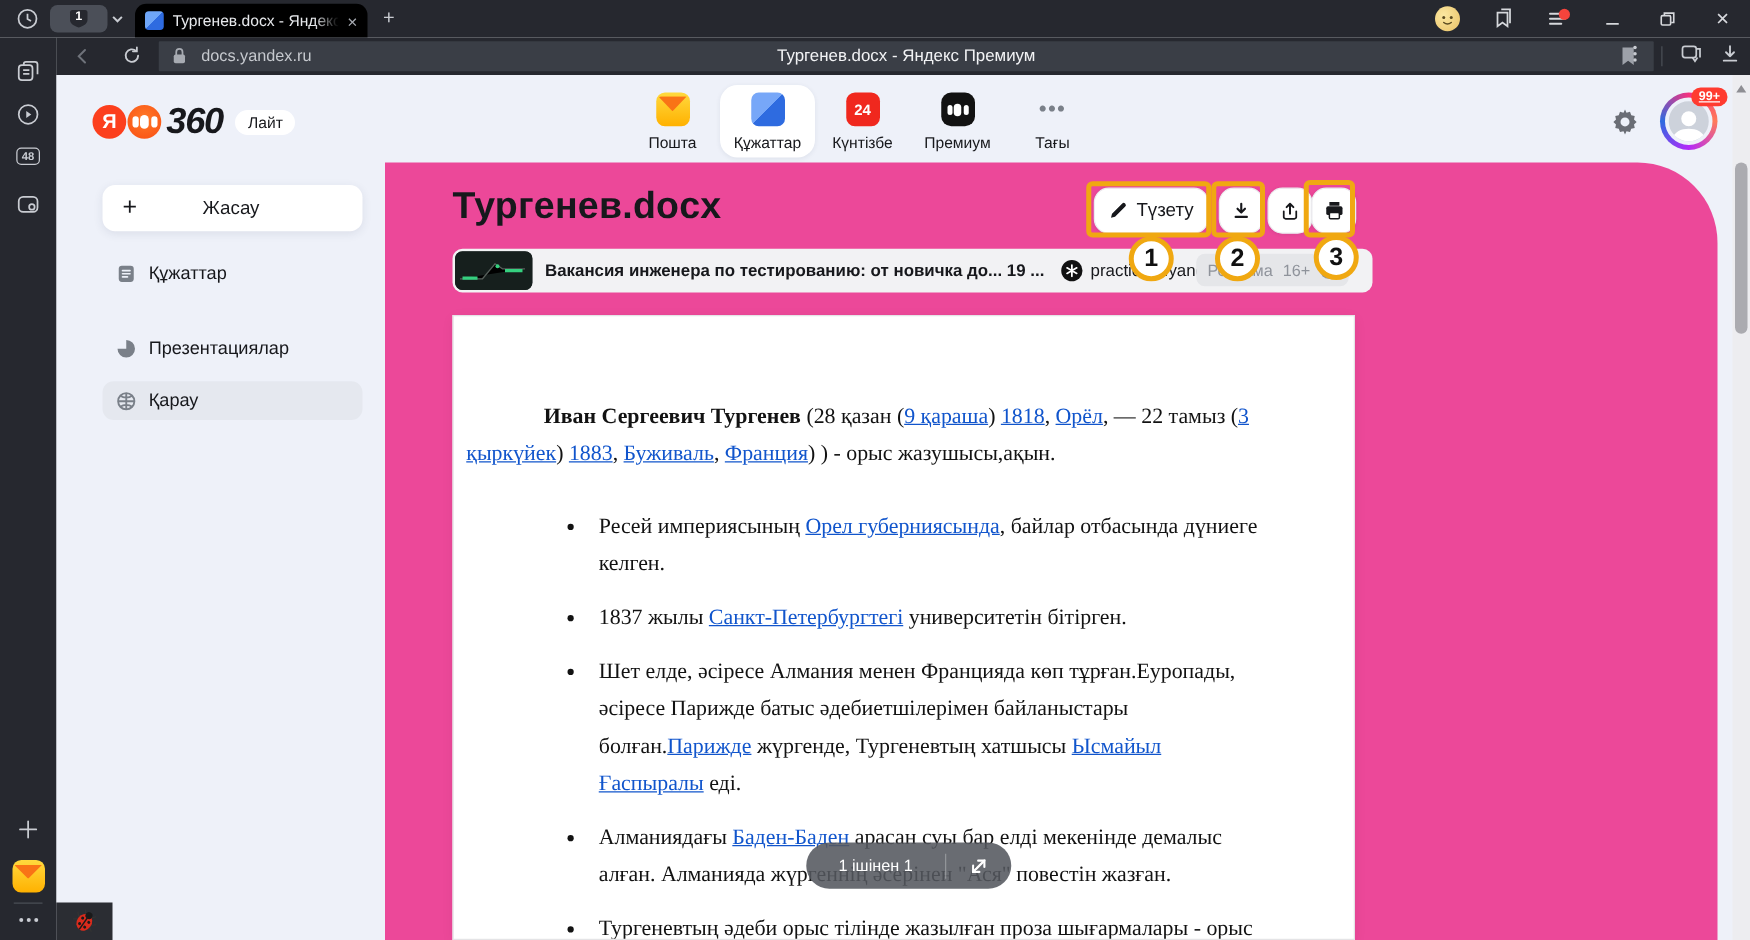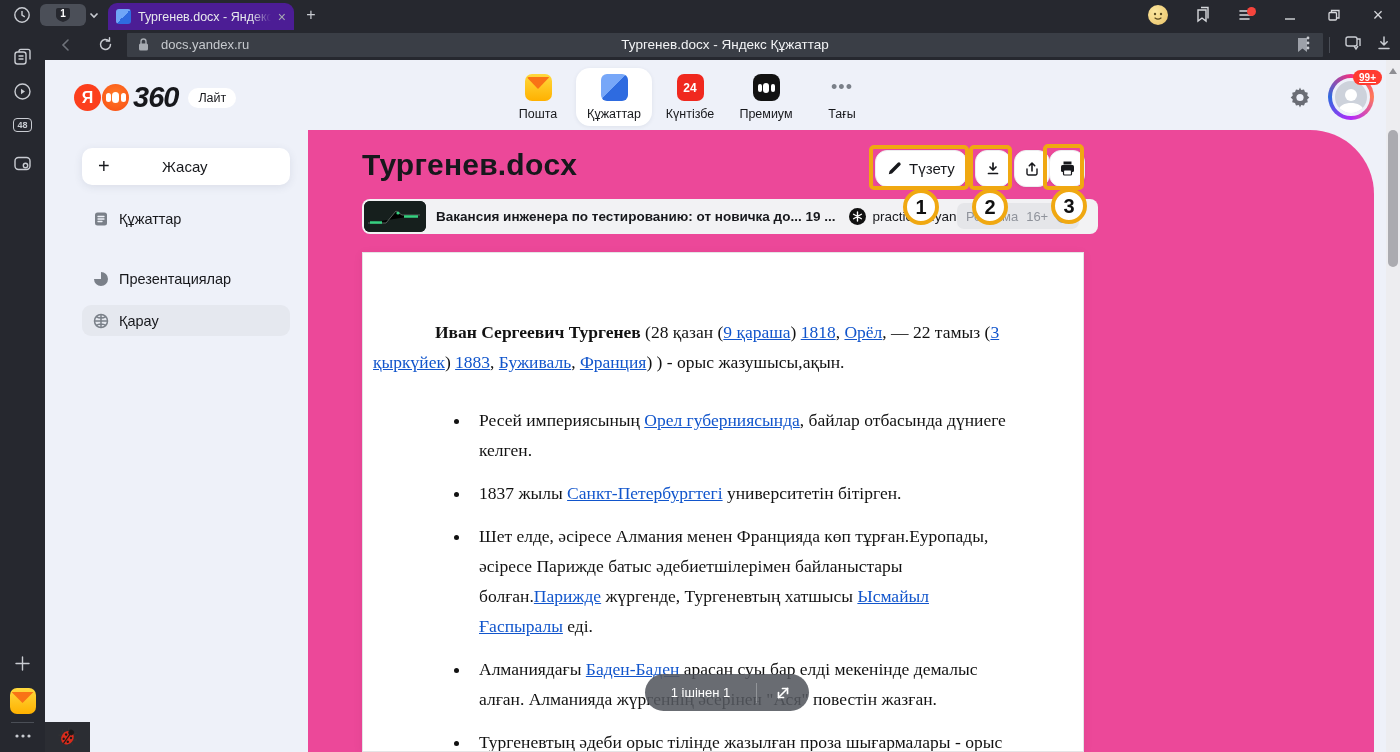--- a/index.html
+++ b/index.html
@@ -7,21 +7,21 @@
   body { font-family:"Liberation Sans", sans-serif; background:#fff; }
   .screen { position:relative; width:1400px; height:752px; background:#EEF1F9; overflow:hidden; }
 
   
   .tabstrip { position:absolute; left:0; top:0; width:1400px; height:30px; background:#26282F; display:flex; align-items:center; }
   .chrome-btn { display:flex; align-items:center; justify-content:center; color:#C9CCD2; }
   .history-btn { position:absolute; left:12px; top:5px; width:20px; height:20px; }
   .tabgroup { position:absolute; left:40px; top:4px; height:22px; width:46px; background:#4B4F58; border-radius:6px; display:flex; align-items:center; justify-content:center; gap:4px; }
   .tabgroup .shield { position:relative; width:16px; height:16px; }
   .tabgroup .shield span { position:absolute; left:0; top:1px; width:16px; text-align:center; font-size:10px; font-weight:bold; color:#fff; }
-  .tab { position:absolute; left:108px; top:3px; width:186px; height:27px; background:#4c1d95; border-radius:9px 9px 0 0; display:flex; align-items:center; padding:0 8px; gap:7px; }
+  .tab { position:absolute; left:108px; top:3px; width:186px; height:27px; background:#000000; border-radius:9px 9px 0 0; display:flex; align-items:center; padding:0 8px; gap:7px; }
   .tab-title { flex:1; font-size:12.5px; color:#E7E9EC; white-space:nowrap; overflow:hidden; -webkit-mask-image:linear-gradient(90deg,#000 85%,transparent); mask-image:linear-gradient(90deg,#000 85%,transparent); }
   .tab-close { color:#A7ABB2; font-size:14px; line-height:1; }
   .favicon { width:15px; height:15px; border-radius:3px; background:linear-gradient(135deg,#6FA6F7 0 50%, #2E6BE0 50% 100%); flex:0 0 auto; }
   .newtab { position:absolute; left:302px; top:6px; width:18px; height:18px; font-size:16px; color:#C9CCD2; }
   .win-icons { position:absolute; right:0; top:0; height:30px; display:flex; align-items:center; }
   .win-icons > div { width:44px; height:30px; display:flex; align-items:center; justify-content:center; color:#D6D8DC; }
   .profile-emoji { width:20px; height:20px; border-radius:50%; background:radial-gradient(circle at 35% 35%, #FBE7A0, #E9C166); position:relative; }
   .menu-wrap { position:relative; }
   .menu-dot { position:absolute; top:7px; right:12px; width:9px; height:9px; border-radius:50%; background:#F5443C; }
 
@@ -207,21 +207,21 @@
         </svg>
     </div>
     <div class="urlfield">
       <div class="lock">
         <svg width="13" height="15" viewBox="0 0 13 15" fill="currentColor">
             <rect x="2" y="6.5" width="9" height="7" rx="1.5"></rect>
             <path d="M4 7V4.5a2.5 2.5 0 0 1 5 0V7" fill="none" stroke="currentColor" stroke-width="1.4"></path>
           </svg>
       </div>
       <div class="host">docs.yandex.ru</div>
-      <div class="win-title">Тургенев.docx - Яндекс Құжаттар</div>
+      <div class="win-title">Тургенев.docx - Яндекс Премиум</div>
       <div class="flag-icon">
         <svg width="13" height="16" viewBox="0 0 13 16" fill="currentColor">
             <path d="M2 1h9v14l-4.5-3.5L2 15z"></path>
           </svg>
       </div>
     </div>
     <div class="addr-right">
       <div>
         <svg width="14" height="16" viewBox="0 0 14 16" fill="currentColor">
             <circle cx="7" cy="3" r="1.4"></circle>

